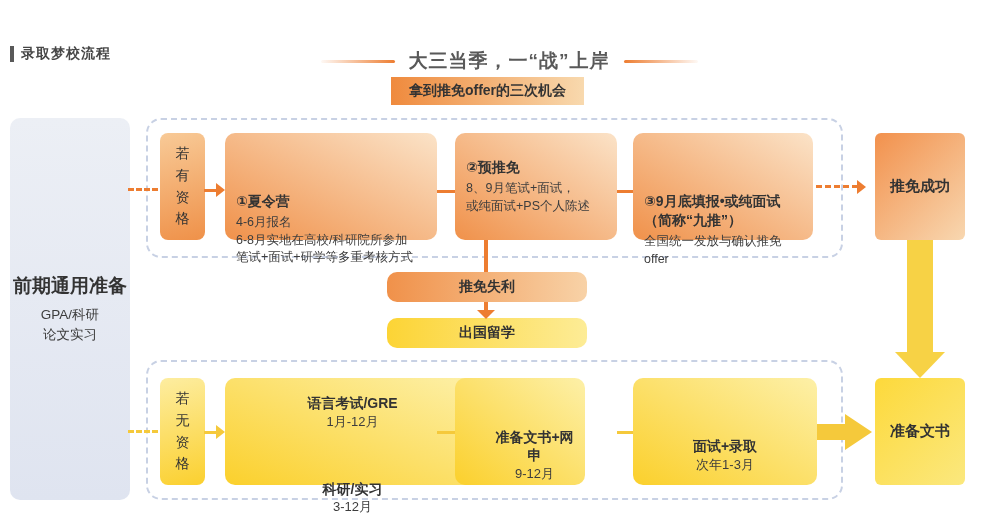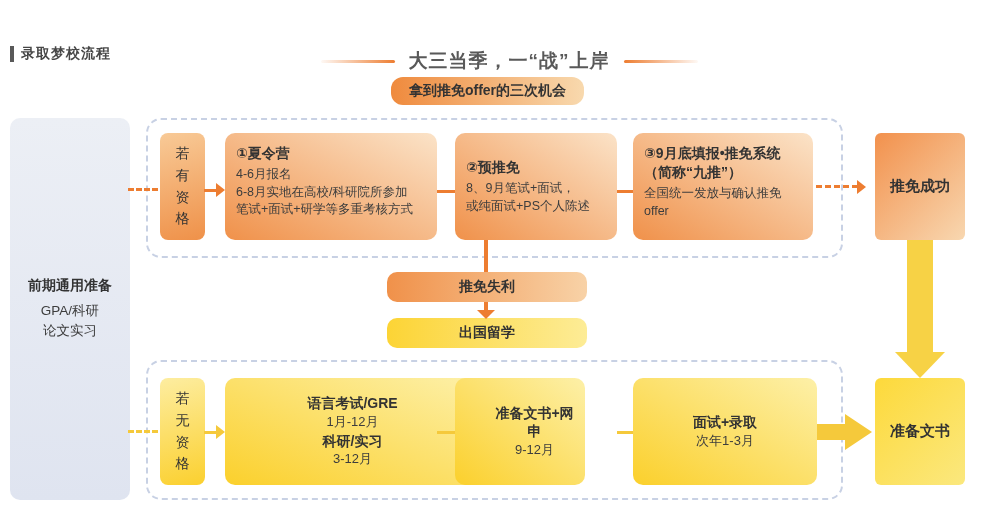--- a/index.html
+++ b/index.html
@@ -42,37 +42,37 @@
   .section-header {
     position: absolute; left: 10px; top: 45px;
     display: flex; align-items: center; gap: 7px;
   }
   .section-bar { width: 4px; height: 16px; background: #595959; }
   .section-title { font-size: 14px; font-weight: bold; color: #474747; letter-spacing: 1px; }
 
   .badge {
     position: absolute; left: 391px; top: 77px;
     width: 193px; height: 28px;
-    border-radius: 12px;
+    border-radius: 0;
     background: linear-gradient(90deg, #EF8A3D, #F8D9AE);
     display: flex; align-items: center; justify-content: center;
     font-size: 14px; font-weight: bold; color: #333333;
   }
 
   
   .left-panel {
     position: absolute; left: 10px; top: 118px;
     width: 120px; height: 382px;
     border-radius: 10px;
     background: linear-gradient(180deg, #ECEFF5, #DFE4F0);
     display: flex; flex-direction: column;
     align-items: center; justify-content: center;
     text-align: center;
   }
-  .lp-title { font-size: 14px; font-weight: bold; color: #333; margin-bottom: 6px; }
+  .lp-title { font-size: 19px; font-weight: bold; color: #333; margin-bottom: 6px; }
   .lp-body  { font-size: 13.5px; color: #3d3d3d; line-height: 1.45; white-space: pre-line; }
 
   
   .group {
     position: absolute;
     left: 146px; width: 697px; height: 140px;
     border: 2px dashed #C8D1E4;
     border-radius: 15px;
     background: transparent;
   }
@@ -104,21 +104,21 @@
   }
   .step-orange { background: linear-gradient(to top right, #F0914A, #FBE3C8); }
   .step-yellow { background: linear-gradient(to top right, #FBD02C, #FDF0A8); top: 378px;
                  display: flex; flex-direction: column; align-items: center; justify-content: center; text-align: center; }
   .s1 { left: 225px; top: 133px; width: 212px; }
   .s2 { left: 455px; top: 133px; width: 162px; }
   .s3 { left: 633px; top: 133px; width: 180px; }
   .b1 { left: 225px; width: 255px; }
   .b2 { left: 455px; width: 130px; padding-left: 40px; }
   .b3 { left: 633px; width: 184px; }
-  .step-title { font-size: 14px; font-weight: bold; color: #333; line-height: 1.35; white-space: pre-line; }
+  .step-title { font-size: 14px; font-weight: bold; color: #333; line-height: 1.35; white-space: pre-line; margin-top: 48px; }
   .step-body  { font-size: 12.5px; color: #3d3d3d; line-height: 1.42; margin-top: 3px; white-space: pre-line; }
   .step-sub   { font-size: 13px; color: #3d3d3d; line-height: 1.4; }
   .gap-sm { }
 
   
   .result {
     position: absolute; left: 875px;
     width: 90px; height: 107px;
     border-radius: 6px;
     display: flex; align-items: center; justify-content: center;
@@ -208,21 +208,21 @@
 笔试+面试+研学等多重考核方式</div>
   </div>
 
   <div class="step step-orange s2">
     <div class="step-title" style="margin-top:14px;">②预推免</div>
     <div class="step-body">8、9月笔试+面试，
 或纯面试+PS个人陈述</div>
   </div>
 
   <div class="step step-orange s3">
-    <div class="step-title">③9月底填报•推免系统
+    <div class="step-title">③9月底填报•或纯面试
 （简称“九推”）</div>
     <div class="step-body">全国统一发放与确认推免
 offer</div>
   </div>
 
   <div class="result result-orange">推免成功</div>
 
   <div class="pill pill-fail">推免失利</div>
   <div class="pill pill-abroad">出国留学</div>
 

